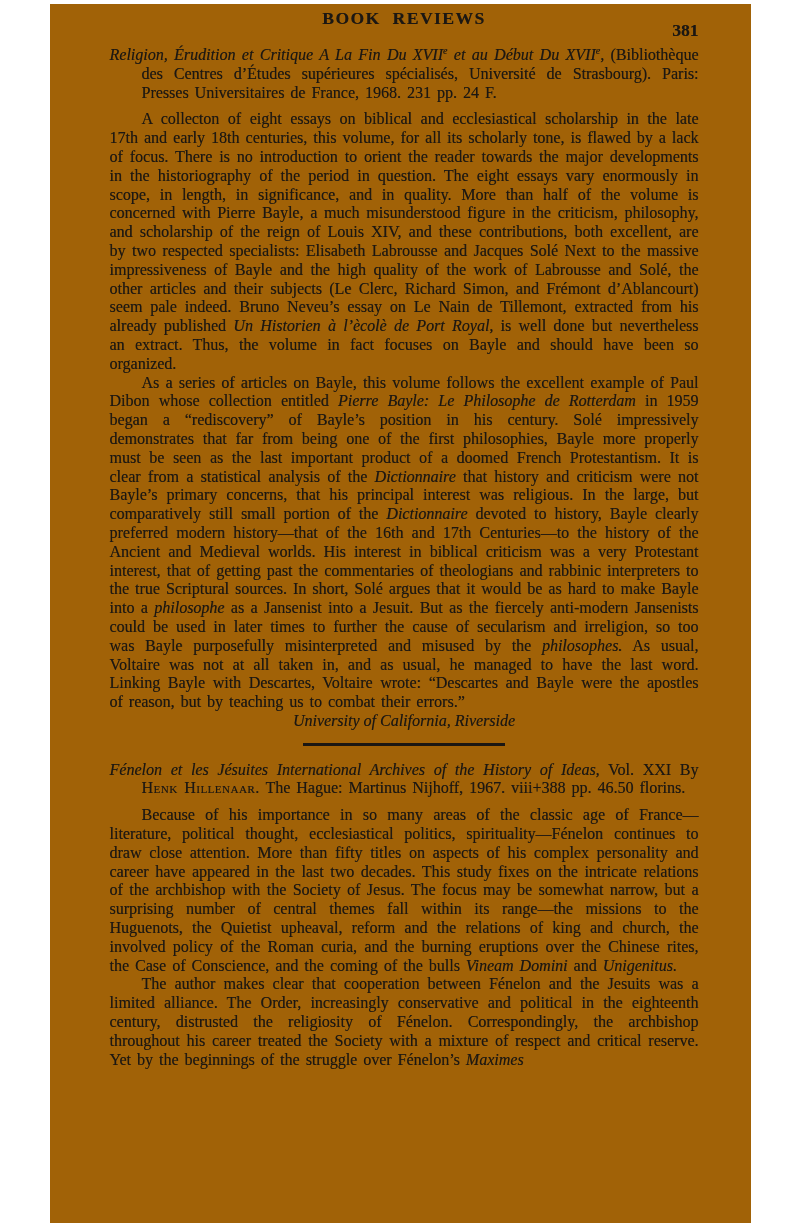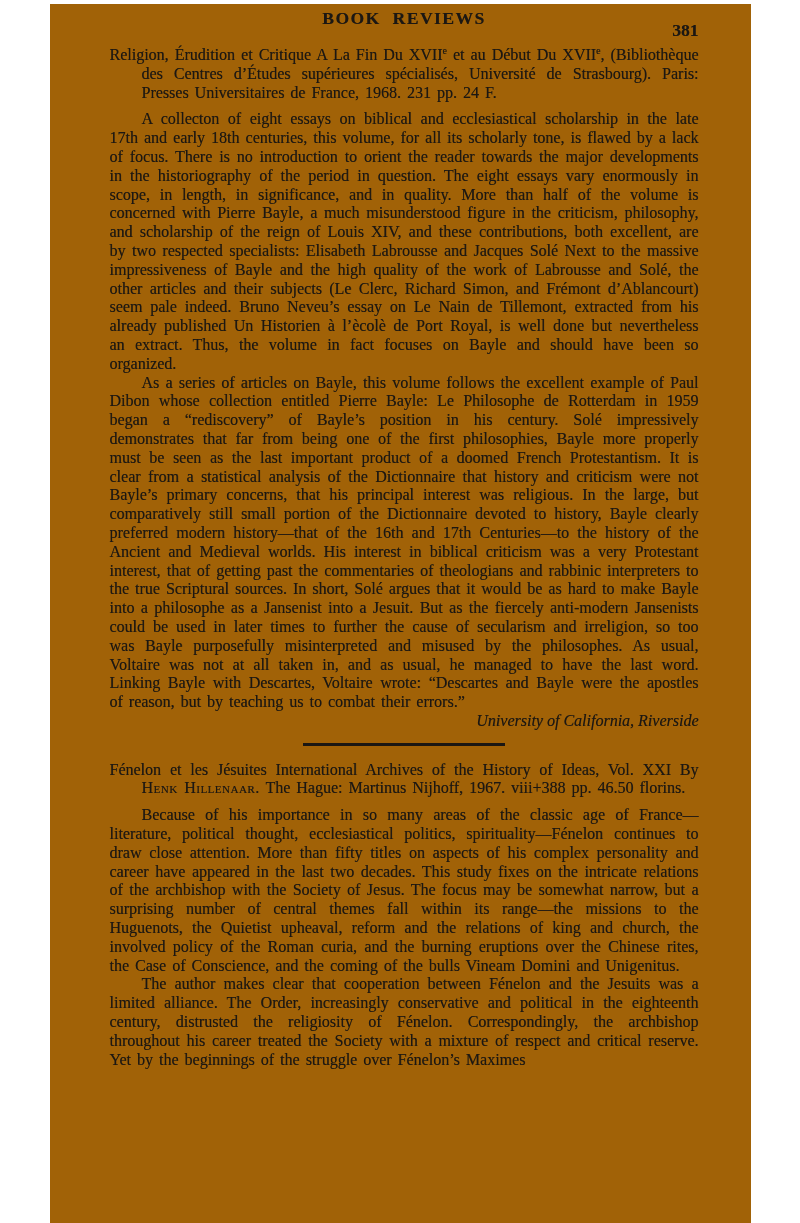--- a/index.html
+++ b/index.html
@@ -48,20 +48,21 @@
     text-align: justify;
     word-spacing: 2px;
   }
   .body-para {
     margin: 0;
     text-indent: 32px;
     text-align: justify;
     word-spacing: 2px;
   }
   .seg-i {
+    font-style: italic;
   }
   .seg-sc {
     font-variant: small-caps;
     letter-spacing: 0.5px;
   }
   sup {
     font-size: 0.62em;
     line-height: 0;
     vertical-align: super;
   }
@@ -69,21 +70,21 @@
     margin-top: 2px;
     text-align: right;
   }
   .sc {
     font-variant: small-caps;
     letter-spacing: 1px;
     font-size: 16.5px;
   }
   .affiliation {
     font-style: italic;
-    text-align: right;
+    text-align: center;
   }
   .divider {
     width: 202px;
     margin: 12px auto 15px auto;
     border: none;
     border-top: 3px solid #1b1713;
   }
 </style>
 </head>
 <body>

